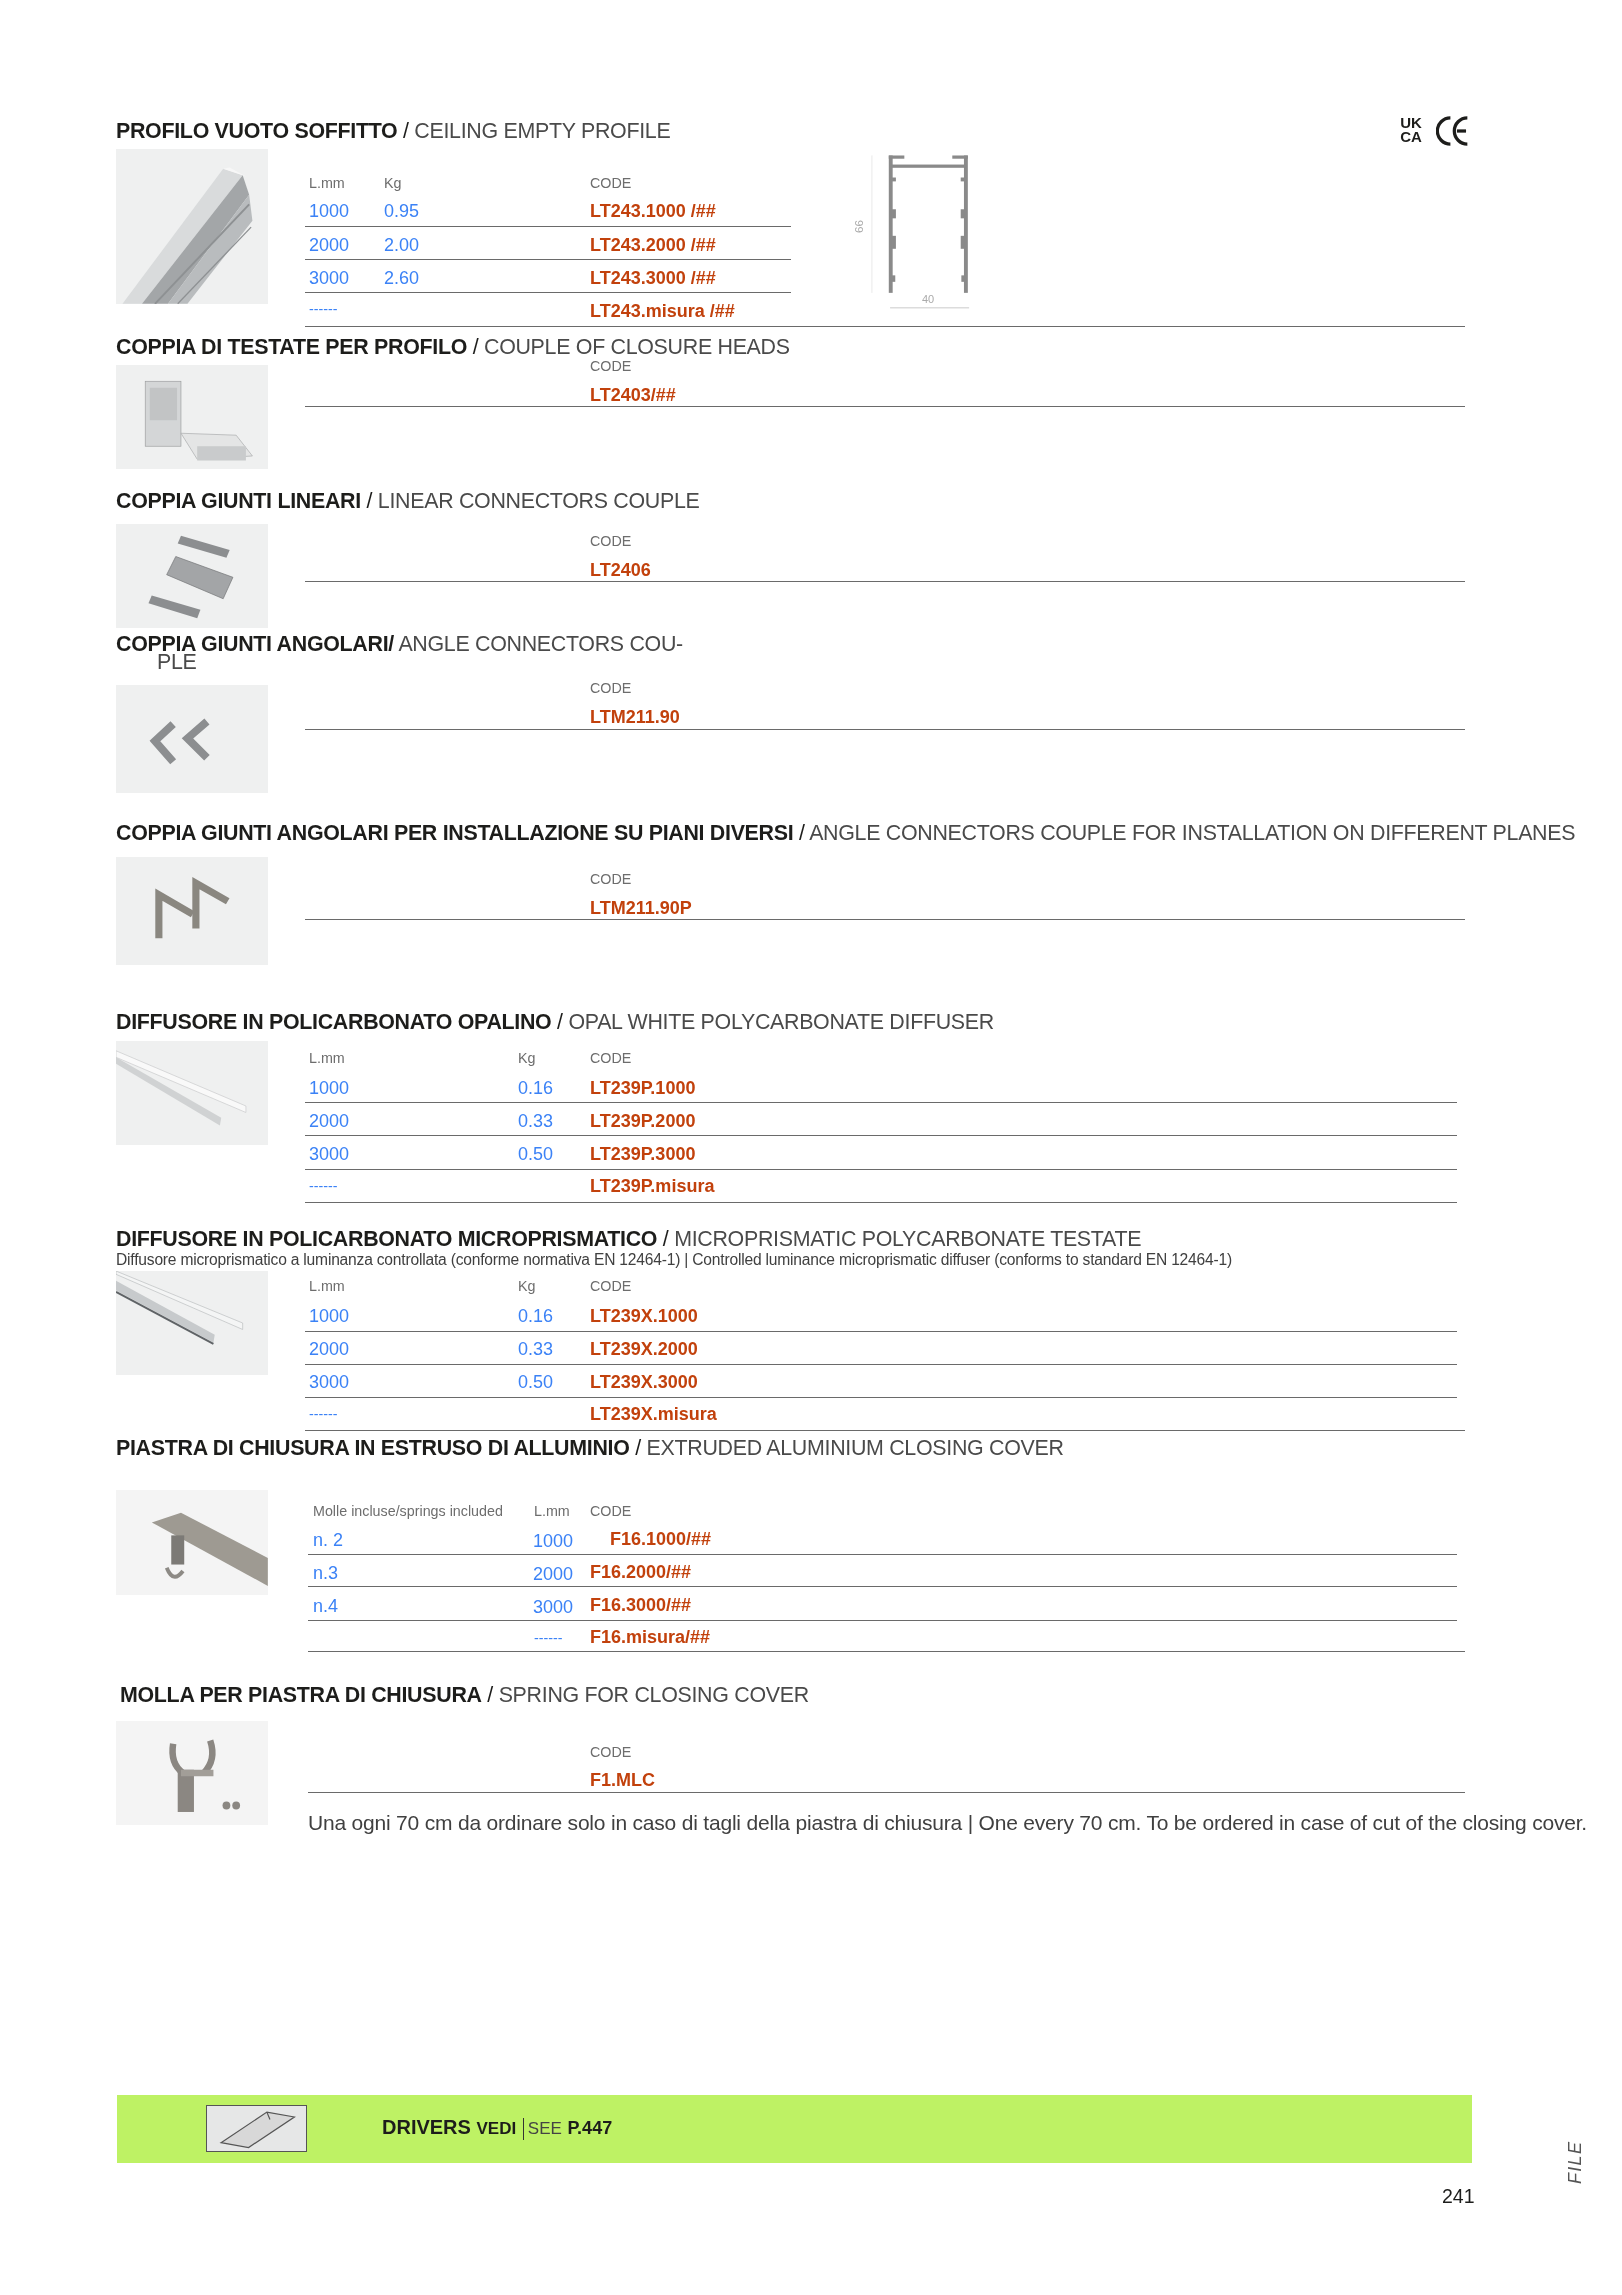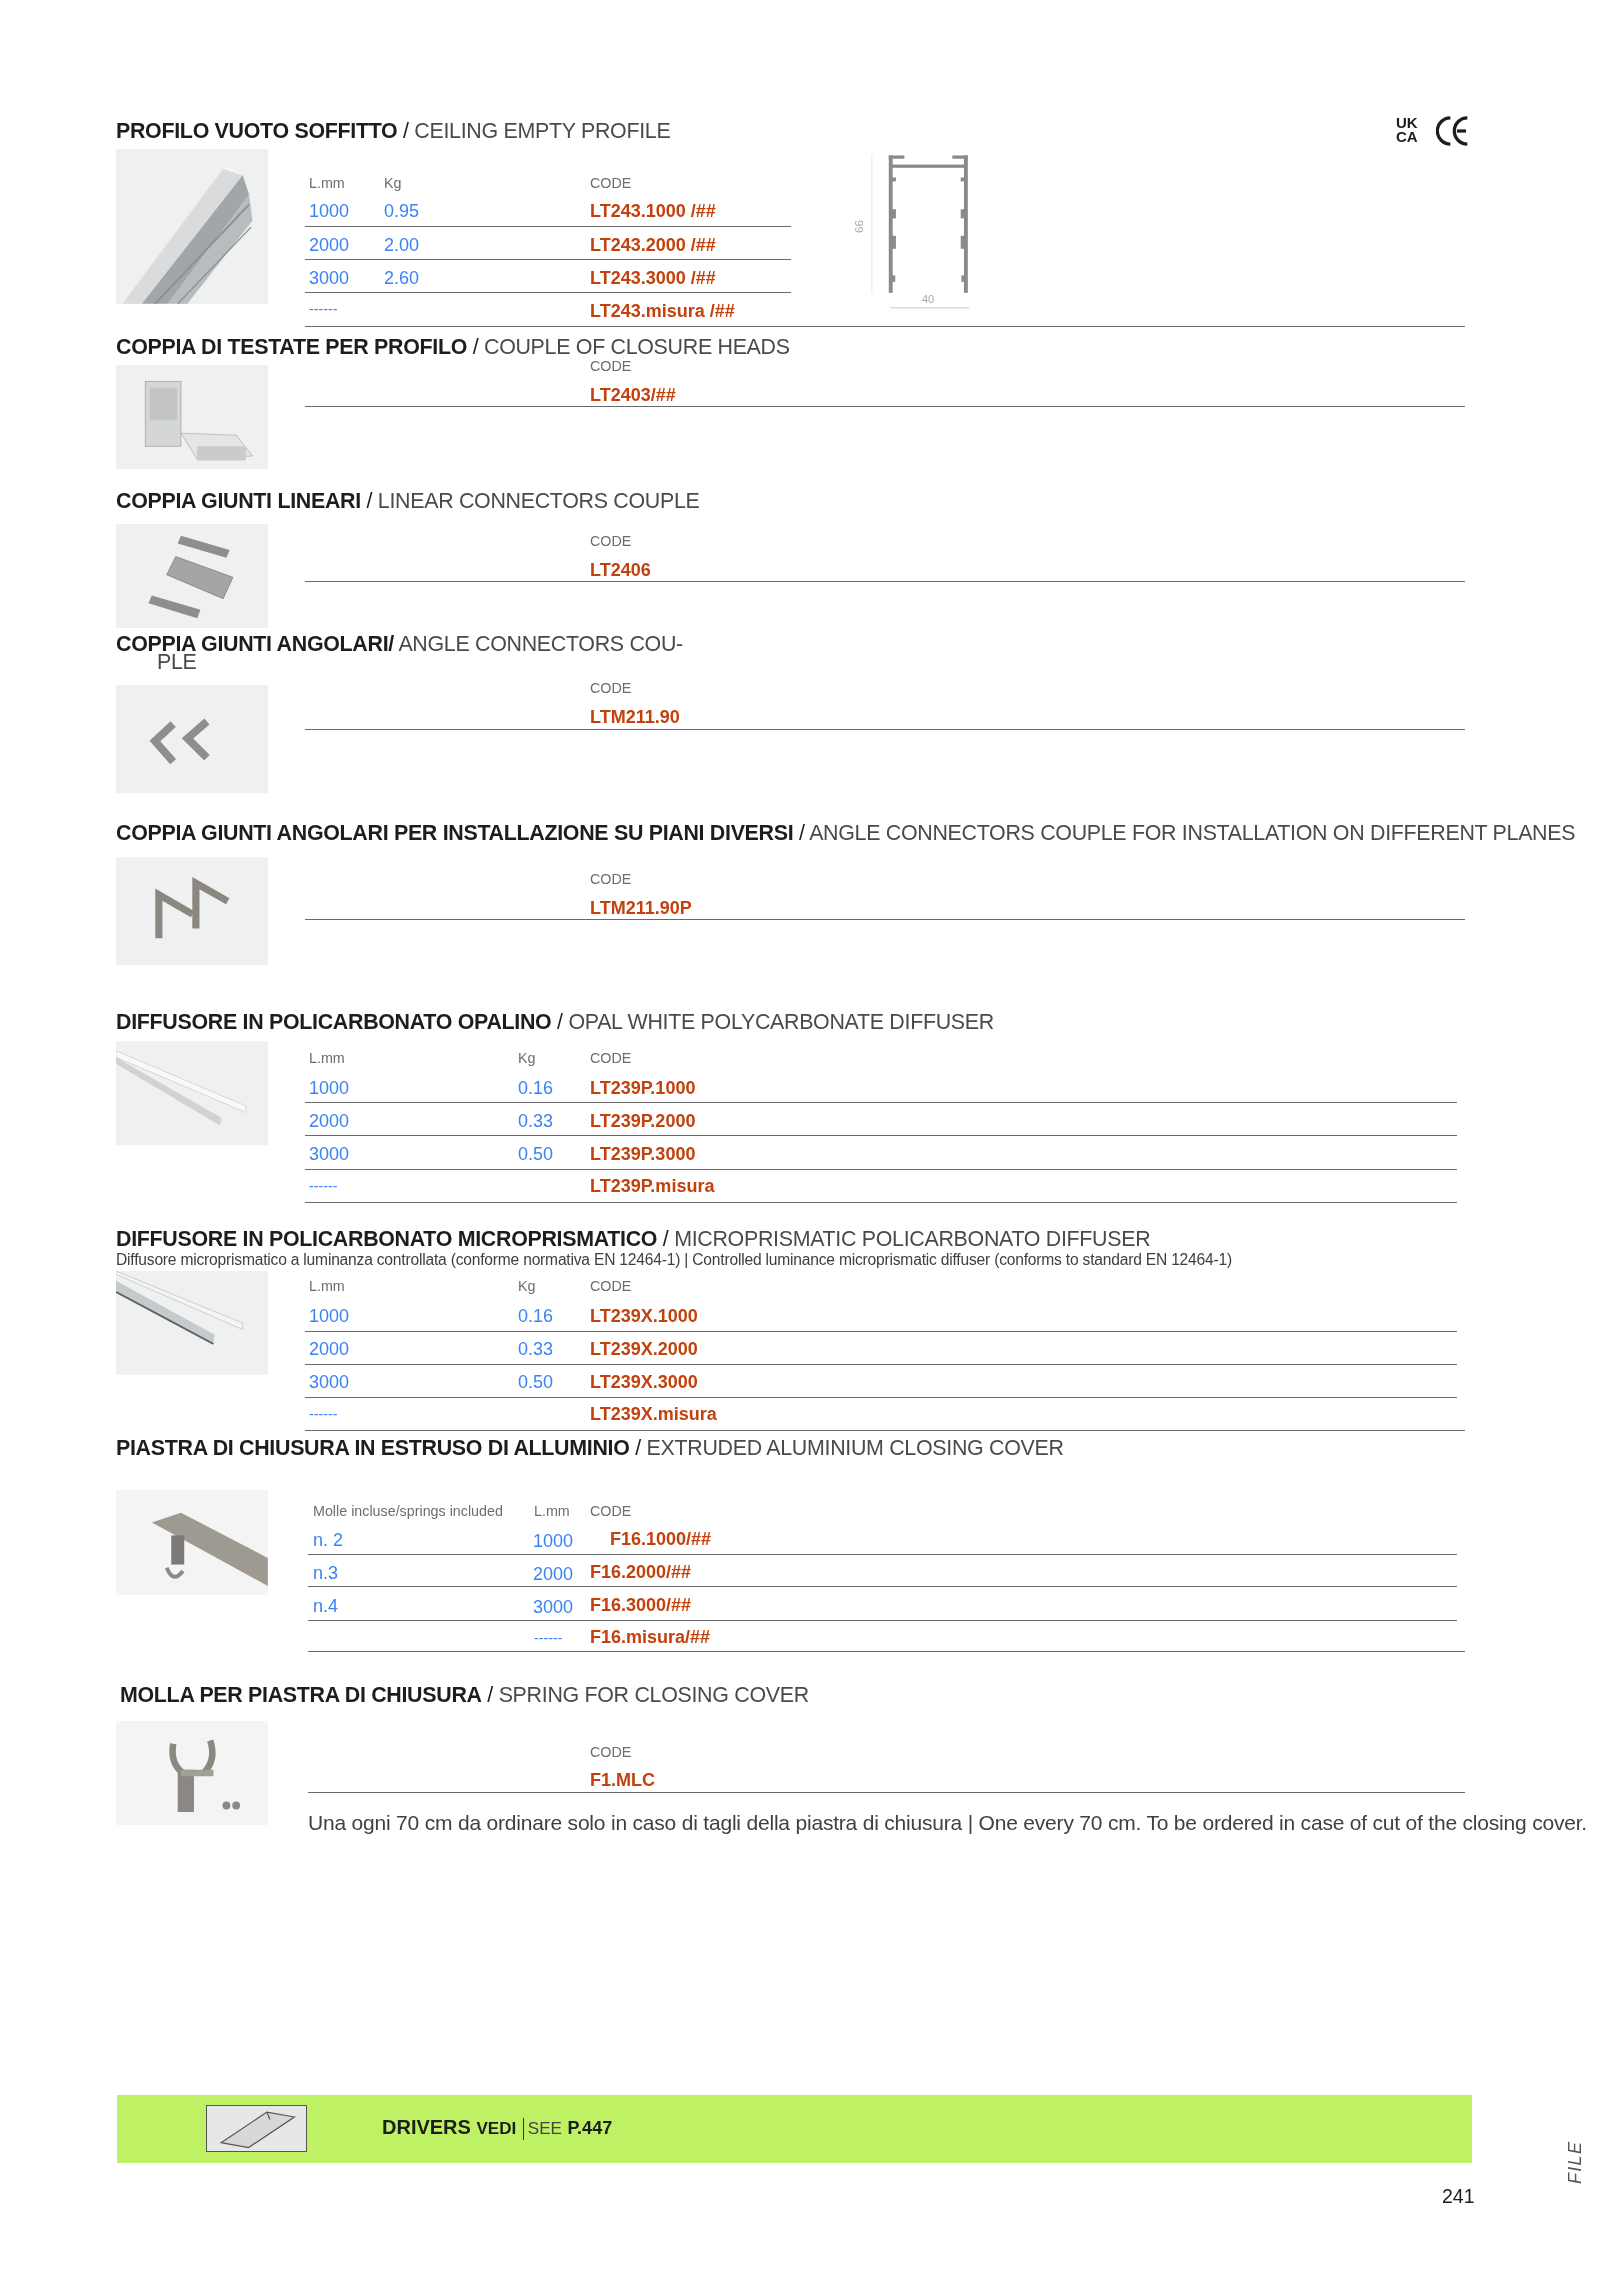--- a/index.html
+++ b/index.html
@@ -12,21 +12,21 @@
   .title .it { font-weight: bold; color: #1d1d1b; }
   .title .sep { color: #1d1d1b; font-weight: normal; }
   .title .en { font-weight: normal; color: #4a4a4a; }
   .thumb { background: #eff0f0; overflow: hidden; }
   .thumb svg { display: block; width: 100%; height: 100%; }
   .hdr { font-size: 14.3px; color: #6d6d6d; white-space: nowrap; }
   .cell { font-size: 18px; color: #3b82f6; white-space: nowrap; }
   .code { font-size: 18px; font-weight: bold; color: #c2410c; white-space: nowrap; }
   .rule { height: 1.3px; background: #6a6a6a; }
   .note { font-size: 15.6px; color: #404040; white-space: nowrap; letter-spacing: -0.2px; }
-  .cert { font-weight: bold; }
+  .cert { font-weight: bold; text-align: center; }
   .drivers-bar { background: #bef264; }
   .drivers-label { font-size: 20px; font-weight: bold; color: #1d1d1b; white-space: nowrap; }
   .drivers-label .vedi { font-size: 17px; font-weight: bold; }
   .drivers-label .see { font-size: 17px; font-weight: normal; color: #444; }
   .drivers-label .pg { font-size: 18px; font-weight: bold; }
   .drivers-label .bar { display: inline-block; width: 1.3px; height: 22px; background: #333; vertical-align: middle; margin: 0 3.9px 0 6.5px; }
   .pagenum { font-size: 19.5px; color: #1d1d1b; }
   .side-tab { font-size: 18px; font-style: italic; color: #555; transform: rotate(-90deg); transform-origin: left top; white-space: nowrap; letter-spacing: 1.3px; }
 </style>
 </head>
@@ -219,21 +219,21 @@
 </div>
 <div>
   <div class="abs cell" style="left:309px;top:1178px;font-size:14.3px;">------</div>
   <div class="abs code" style="left:590px;top:1176px;">LT239P.misura</div>
   <div class="abs rule" style="left:305px;top:1202px;width:1152px;"></div>
 </div>
 
 <div class="abs title" style="left:116px;top:1227px;">
   <span class="it">DIFFUSORE IN POLICARBONATO MICROPRISMATICO</span>
   <span class="sep">/</span>
-  <span class="en">MICROPRISMATIC POLICARBONATO DIFFUSER</span>
+  <span class="en">MICROPRISMATIC POLYCARBONATE TESTATE</span>
 </div>
 <div class="abs note" style="left:116px;top:1251px;">Diffusore microprismatico a luminanza controllata (conforme normativa EN 12464-1) | Controlled luminance microprismatic diffuser (conforms to standard  EN 12464-1)</div>
 <div class="abs thumb" style="left:116px;top:1271px;width:152px;height:104px;">
   <svg viewBox="0 0 234 160">
     <polygon points="0,5 195,90 195,80 0,0" fill="#f4f5f5" stroke="#b8bbbd"></polygon>
     <polygon points="0,30 150,110 152,98 0,15" fill="#c7cacc"></polygon>
     <line x1="0" y1="32" x2="150" y2="112" stroke="#5f6366" stroke-width="3"></line>
   </svg>
 </div>
 <div class="abs hdr" style="left:309px;top:1278px;">L.mm</div>

